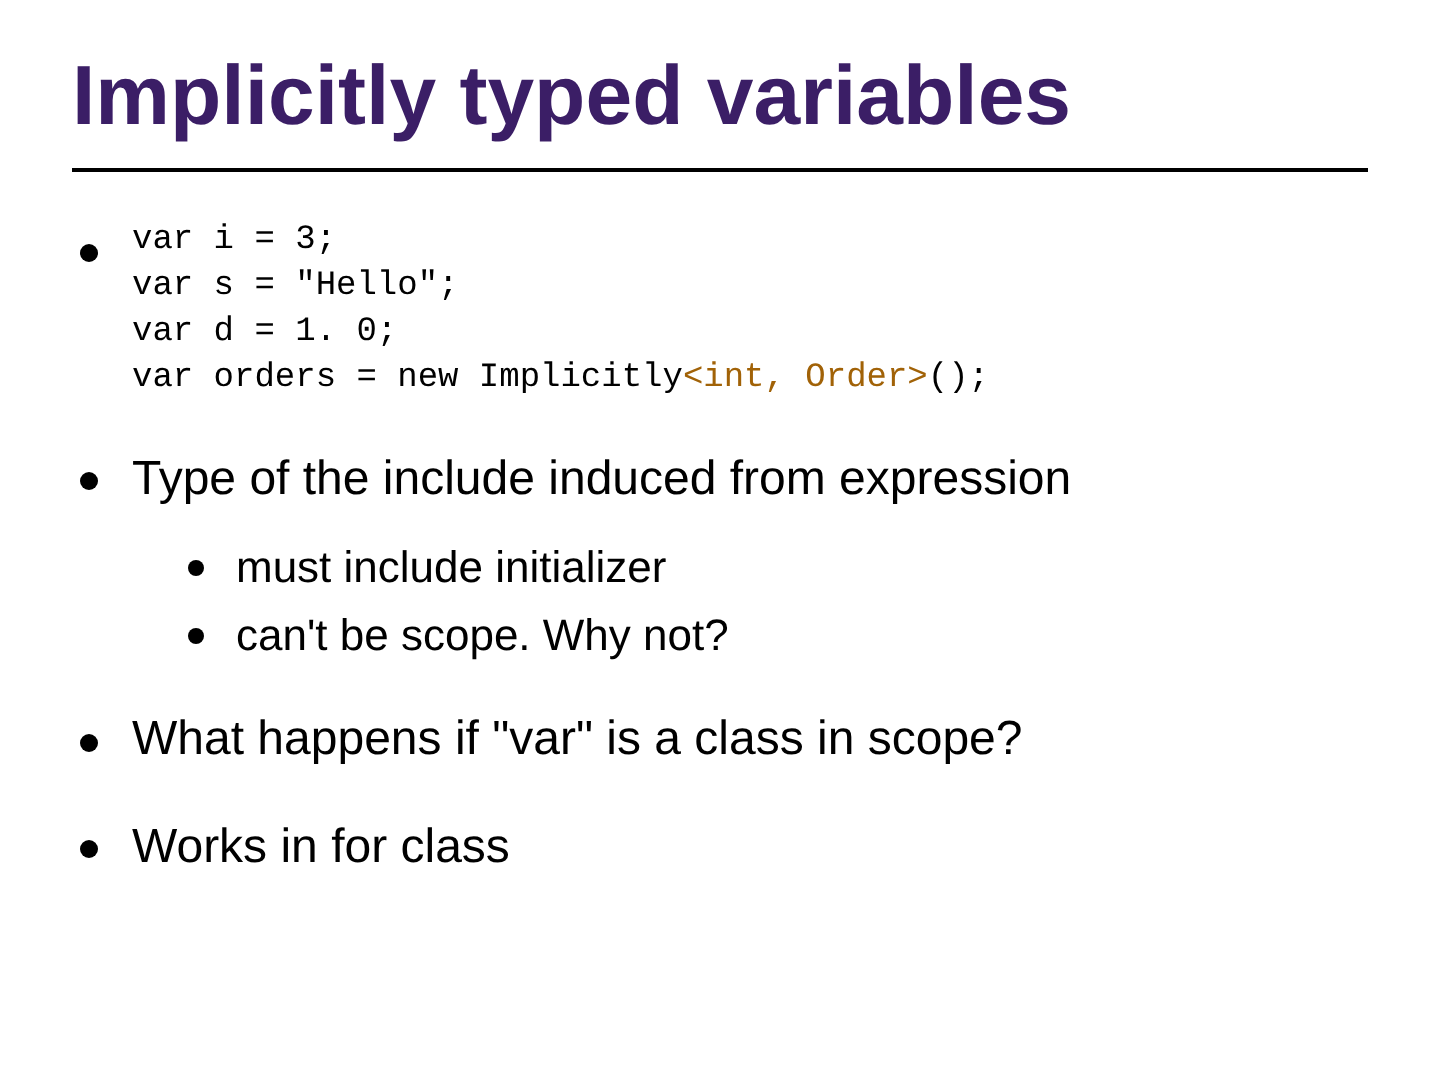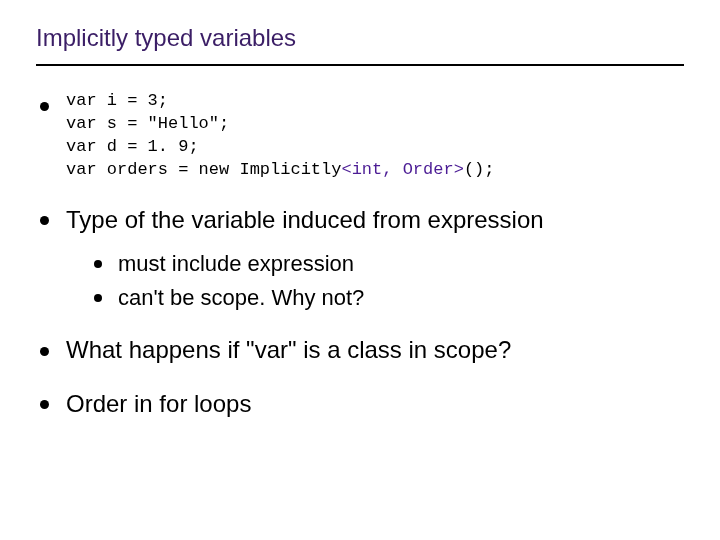--- a/index.html
+++ b/index.html
@@ -11,22 +11,22 @@
     font-family: Arial, Helvetica, sans-serif;
     color: #000;
   }
   .slide {
     box-sizing: border-box;
     width: 720px;
     height: 540px;
     padding: 24px 36px 20px 36px;
   }
   .title {
-    font-size: 24px;
-    font-weight: normal;
+    font-size: 42px;
+    font-weight: bold;
     color: #3b1e66;
     margin: 0 0 6px 0;
     padding-bottom: 6px;
   }
   .rule {
     border: none;
     border-top: 2px solid #000;
     margin: 0 0 24px 0;
   }
   ul.lvl1 {
@@ -78,58 +78,58 @@
   }
   .code {
     font-family: "Courier New", Courier, monospace;
     font-size: 17px;
     line-height: 1.35;
     white-space: pre;
     color: #000;
     display: block;
   }
   .code .generics {
-    color: #4c1d95;
+    color: #a16207;
   }
   li.tight {
     margin-bottom: 8px;
   }
 </style>
 </head>
 <body>
 
 <div class="slide">
 
   <h1 class="title">Implicitly typed variables</h1>
   <hr class="rule">
 
   <ul class="lvl1">
 
     <li class="code-block">
       <span class="code"><span>var i = 3;</span>
 <span>var s = "Hello";</span>
-<span>var d = 1. 9;</span>
+<span>var d = 1. 0;</span>
 <span>var orders = new Implicitly</span><span class="generics">&lt;int, Order&gt;</span><span>();</span></span>
     </li>
 
     <li>
-      <span>Type of the variable induced from expression</span>
+      <span>Type of the include induced from expression</span>
       <ul class="lvl2">
         <li>
-          <span>must include expression</span>
+          <span>must include initializer</span>
         </li>
         <li>
           <span>can't be scope.  Why not?</span>
         </li>
       </ul>
     </li>
 
     <li class="tight">
       <span>What happens if "var" is a class in scope?</span>
     </li>
 
     <li>
-      <span>Order in for loops</span>
+      <span>Works in for class</span>
     </li>
 
   </ul>
 
 </div>
 
 </body></html>

